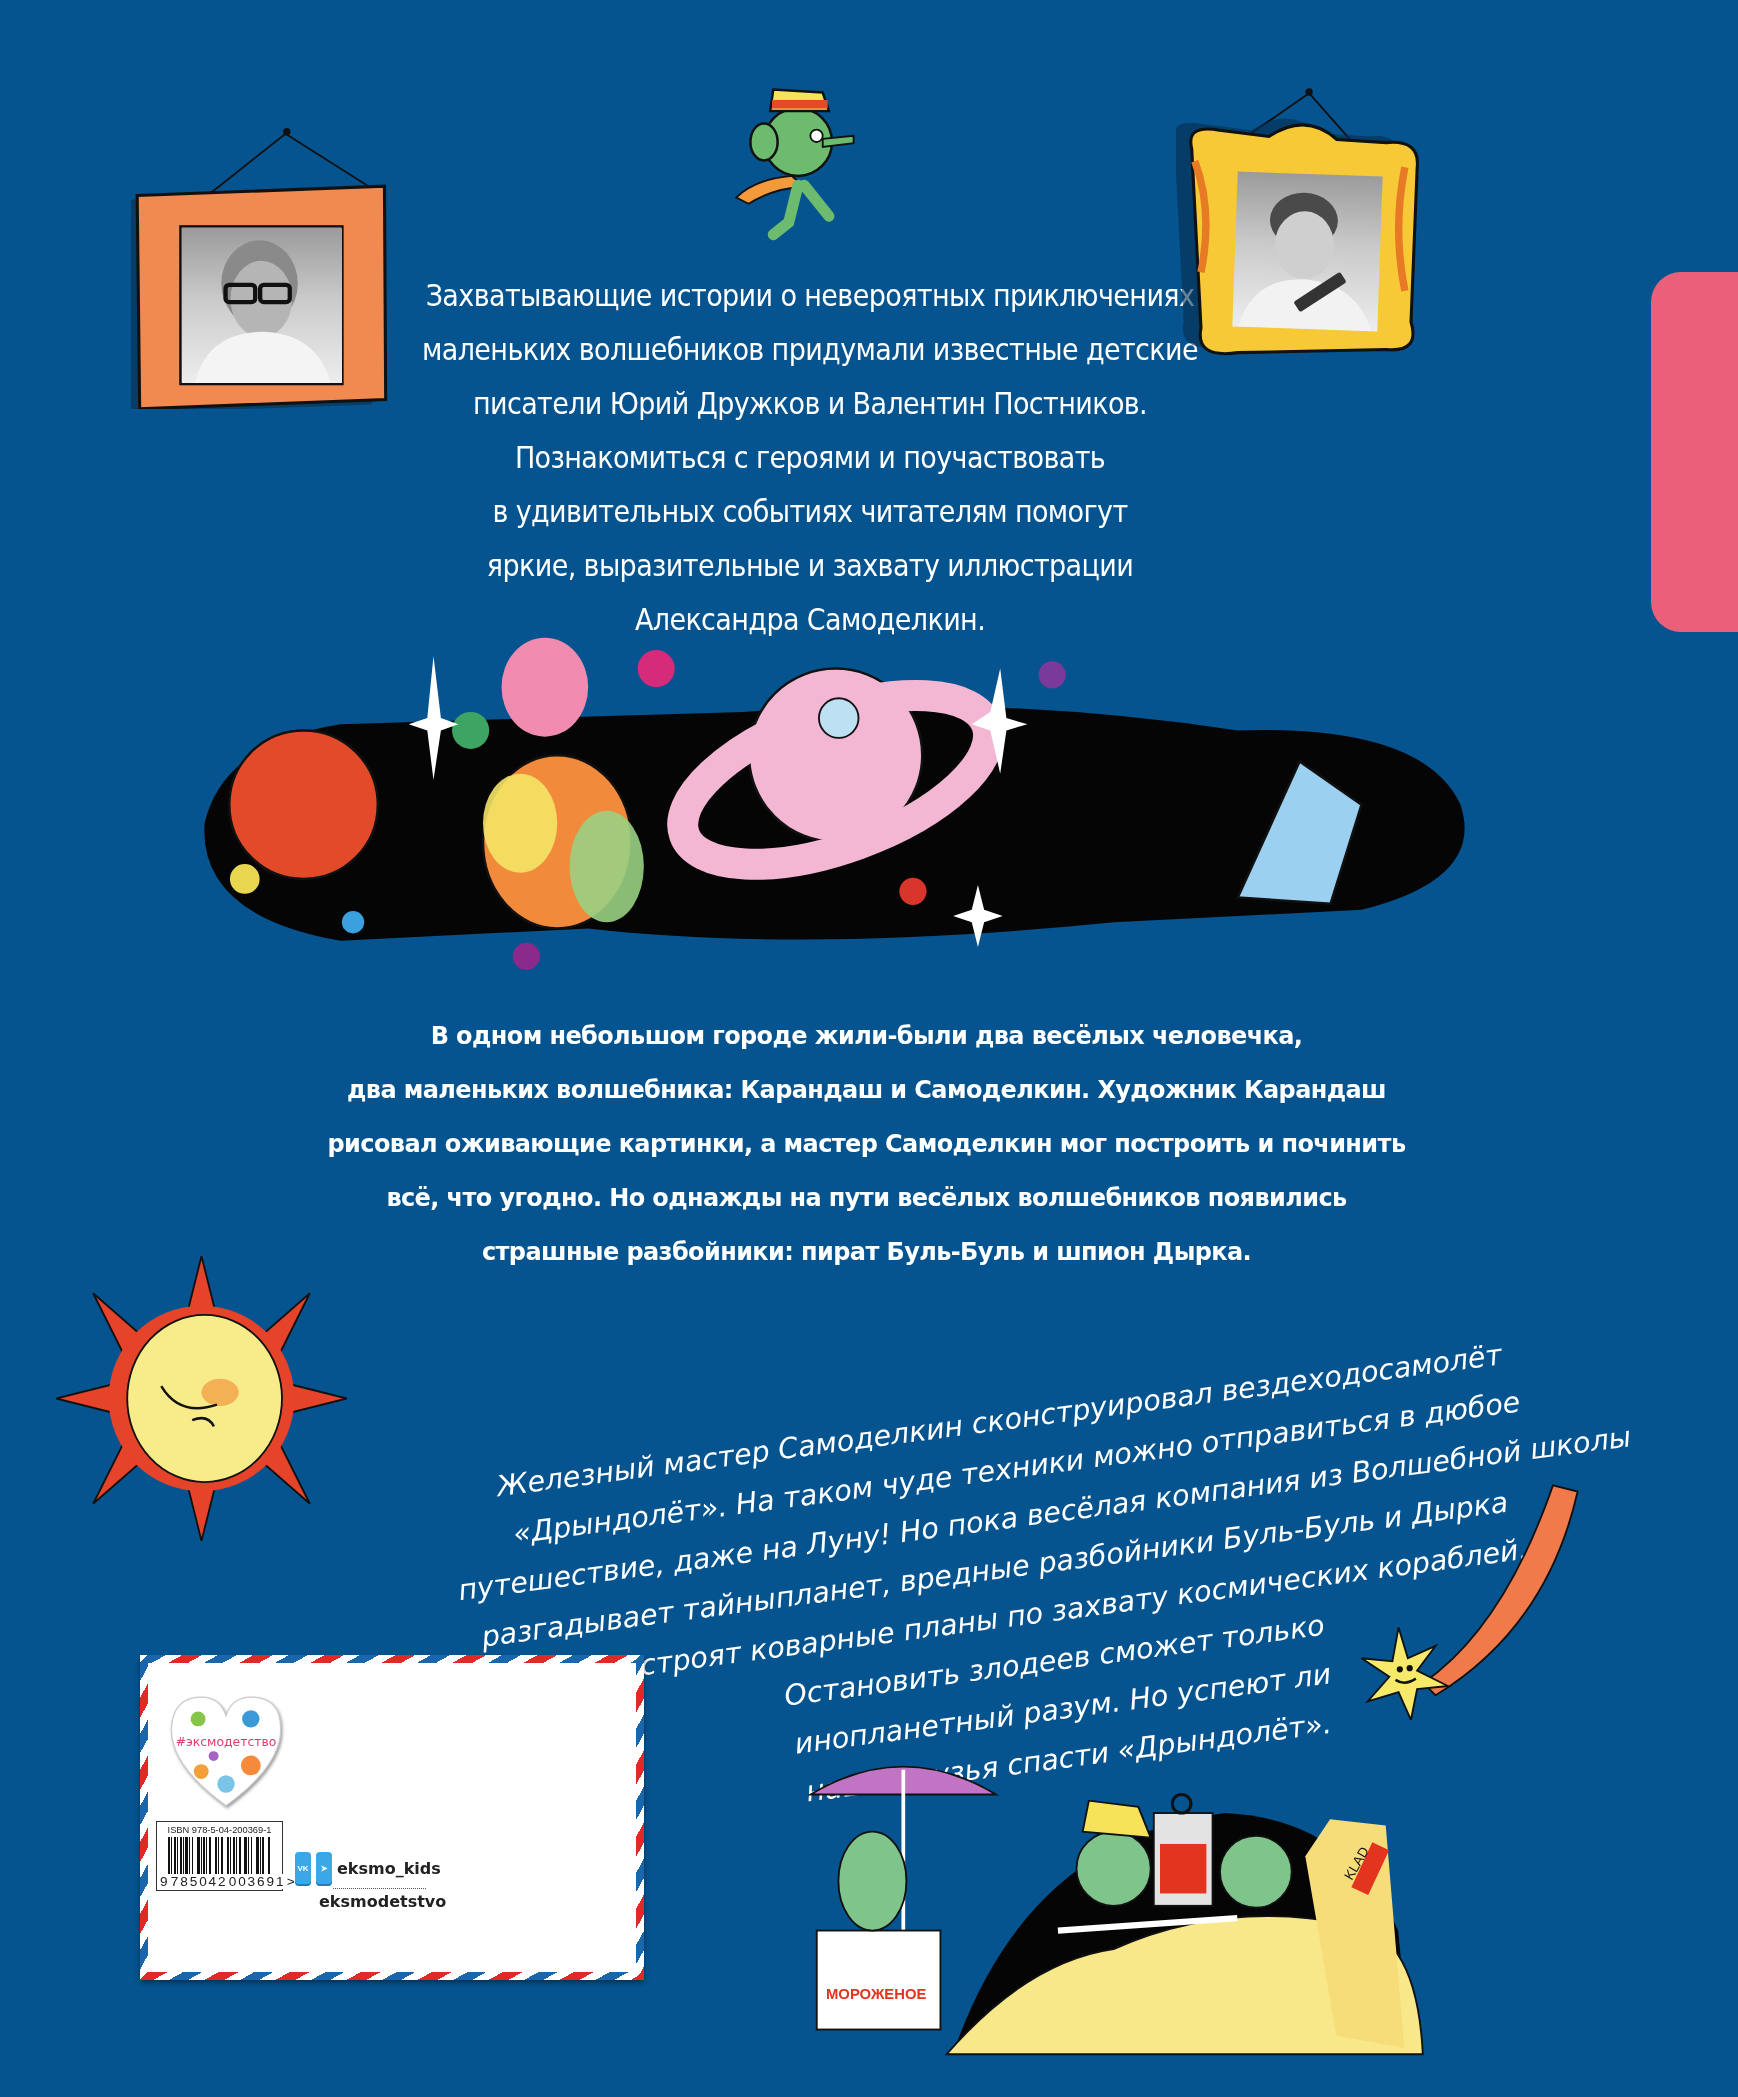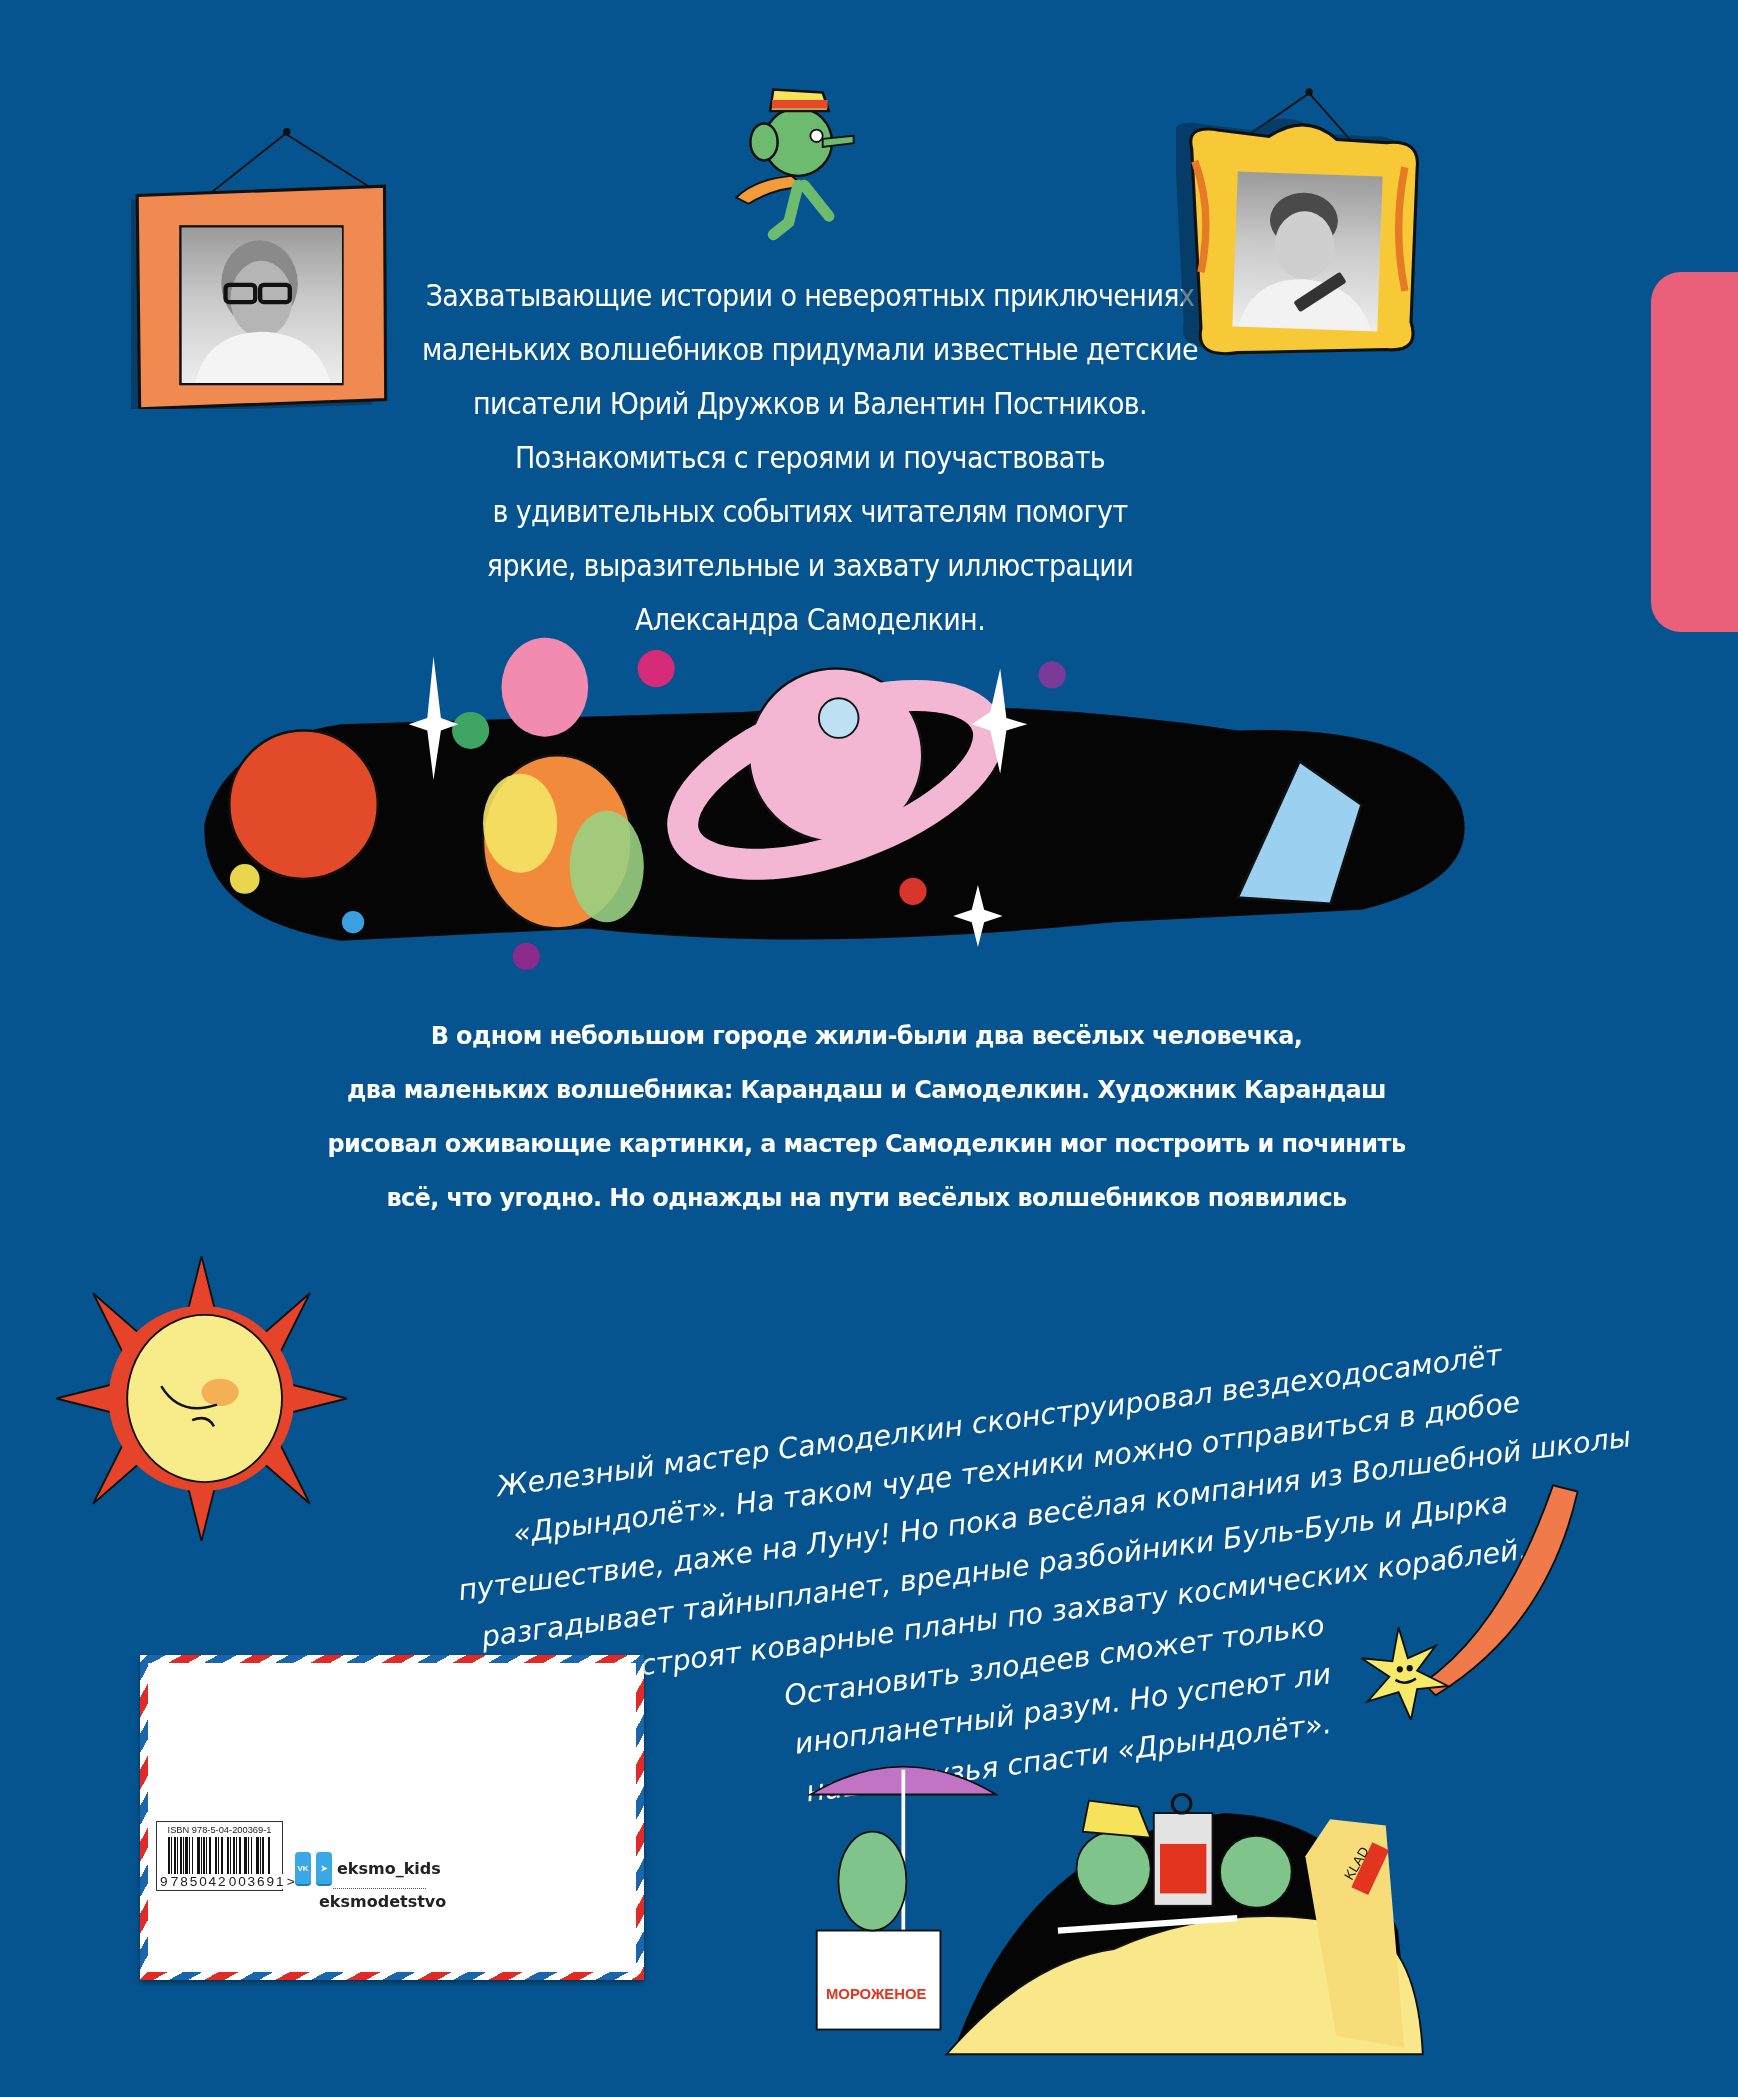--- a/index.html
+++ b/index.html
@@ -134,20 +134,21 @@
     <polygon points="1300,150 1316,80 1326,160 1360,170 1326,180 1316,250 1300,180 1270,170" fill="#fff"></polygon>
     <polygon points="1270,470 1280,430 1290,470 1320,480 1290,490 1280,530 1270,490 1240,480" fill="#fff"></polygon>
   </svg>
 </div>
 
 <div class="abs story-bold">
   <div>В одном небольшом городе жили-были два весёлых человечка,</div>
   <div>два маленьких волшебника: Карандаш и Самоделкин.  Художник Карандаш</div>
   <div>рисовал оживающие картинки, а мастер Самоделкин мог построить и починить</div>
   <div>всё, что угодно. Но однажды на пути весёлых волшебников появились</div>
+  <div>страшные разбойники: пират Буль-Буль и шпион Дырка.</div>
 </div>
 
 <div class="abs sun">
   <svg width="291" height="285" viewBox="0 0 470 460">
     <g fill="#e5432a" stroke="#111" stroke-width="3">
       <polygon points="235,0 260,100 210,100"></polygon>
       <polygon points="235,460 260,360 210,360"></polygon>
       <polygon points="0,230 100,255 100,205"></polygon>
       <polygon points="470,230 370,255 370,205"></polygon>
       <polygon points="60,60 140,130 110,160"></polygon>
@@ -202,20 +203,32 @@
     <rect x="585" y="110" width="95" height="150" fill="#e3e3e3" stroke="#111" stroke-width="3"></rect>
     <rect x="595" y="160" width="75" height="80" fill="#e3341f"></rect>
     <circle cx="630" cy="95" r="15" fill="none" stroke="#111" stroke-width="5"></circle>
     <line x1="430" y1="300" x2="720" y2="280" stroke="#fff" stroke-width="10"></line>
   </svg>
 </div>
 
 <div class="abs envelope">
   <div class="env-border"></div>
 
+  <div class="heart">
+    <svg width="124" height="124" viewBox="0 0 200 200">
+      <path d="M100 185 Q10 120 12 60 Q15 10 60 10 Q90 10 100 40 Q110 10 140 10 Q188 10 188 60 Q190 120 100 185Z" fill="#fff" stroke="#ccc" stroke-width="2" filter="drop-shadow(2px 3px 3px rgba(0,0,0,.4))"></path>
+      <circle cx="55" cy="45" r="12" fill="#86c44a"></circle>
+        <circle cx="140" cy="45" r="14" fill="#3a9ad8"></circle>
+      <circle cx="60" cy="130" r="12" fill="#f3a03a"></circle>
+        <circle cx="140" cy="120" r="16" fill="#f48a3a"></circle>
+      <circle cx="100" cy="150" r="14" fill="#7ac4e8"></circle>
+        <circle cx="80" cy="105" r="8" fill="#a462c4"></circle>
+      <text x="100" y="88" font-size="20" text-anchor="middle" fill="#e23a6a" font-family="DejaVu Sans, sans-serif">#эксмодетство</text>
+    </svg>
+  </div>
 
   <div class="barcode-box">
     <div class="isbn-text">ISBN 978-5-04-200369-1</div>
     <div class="bars"></div>
     <div class="barcode-digits">
       <span>9</span>
       <span>785042</span>
       <span>003691</span>
       <span>&gt;</span>
     </div>

